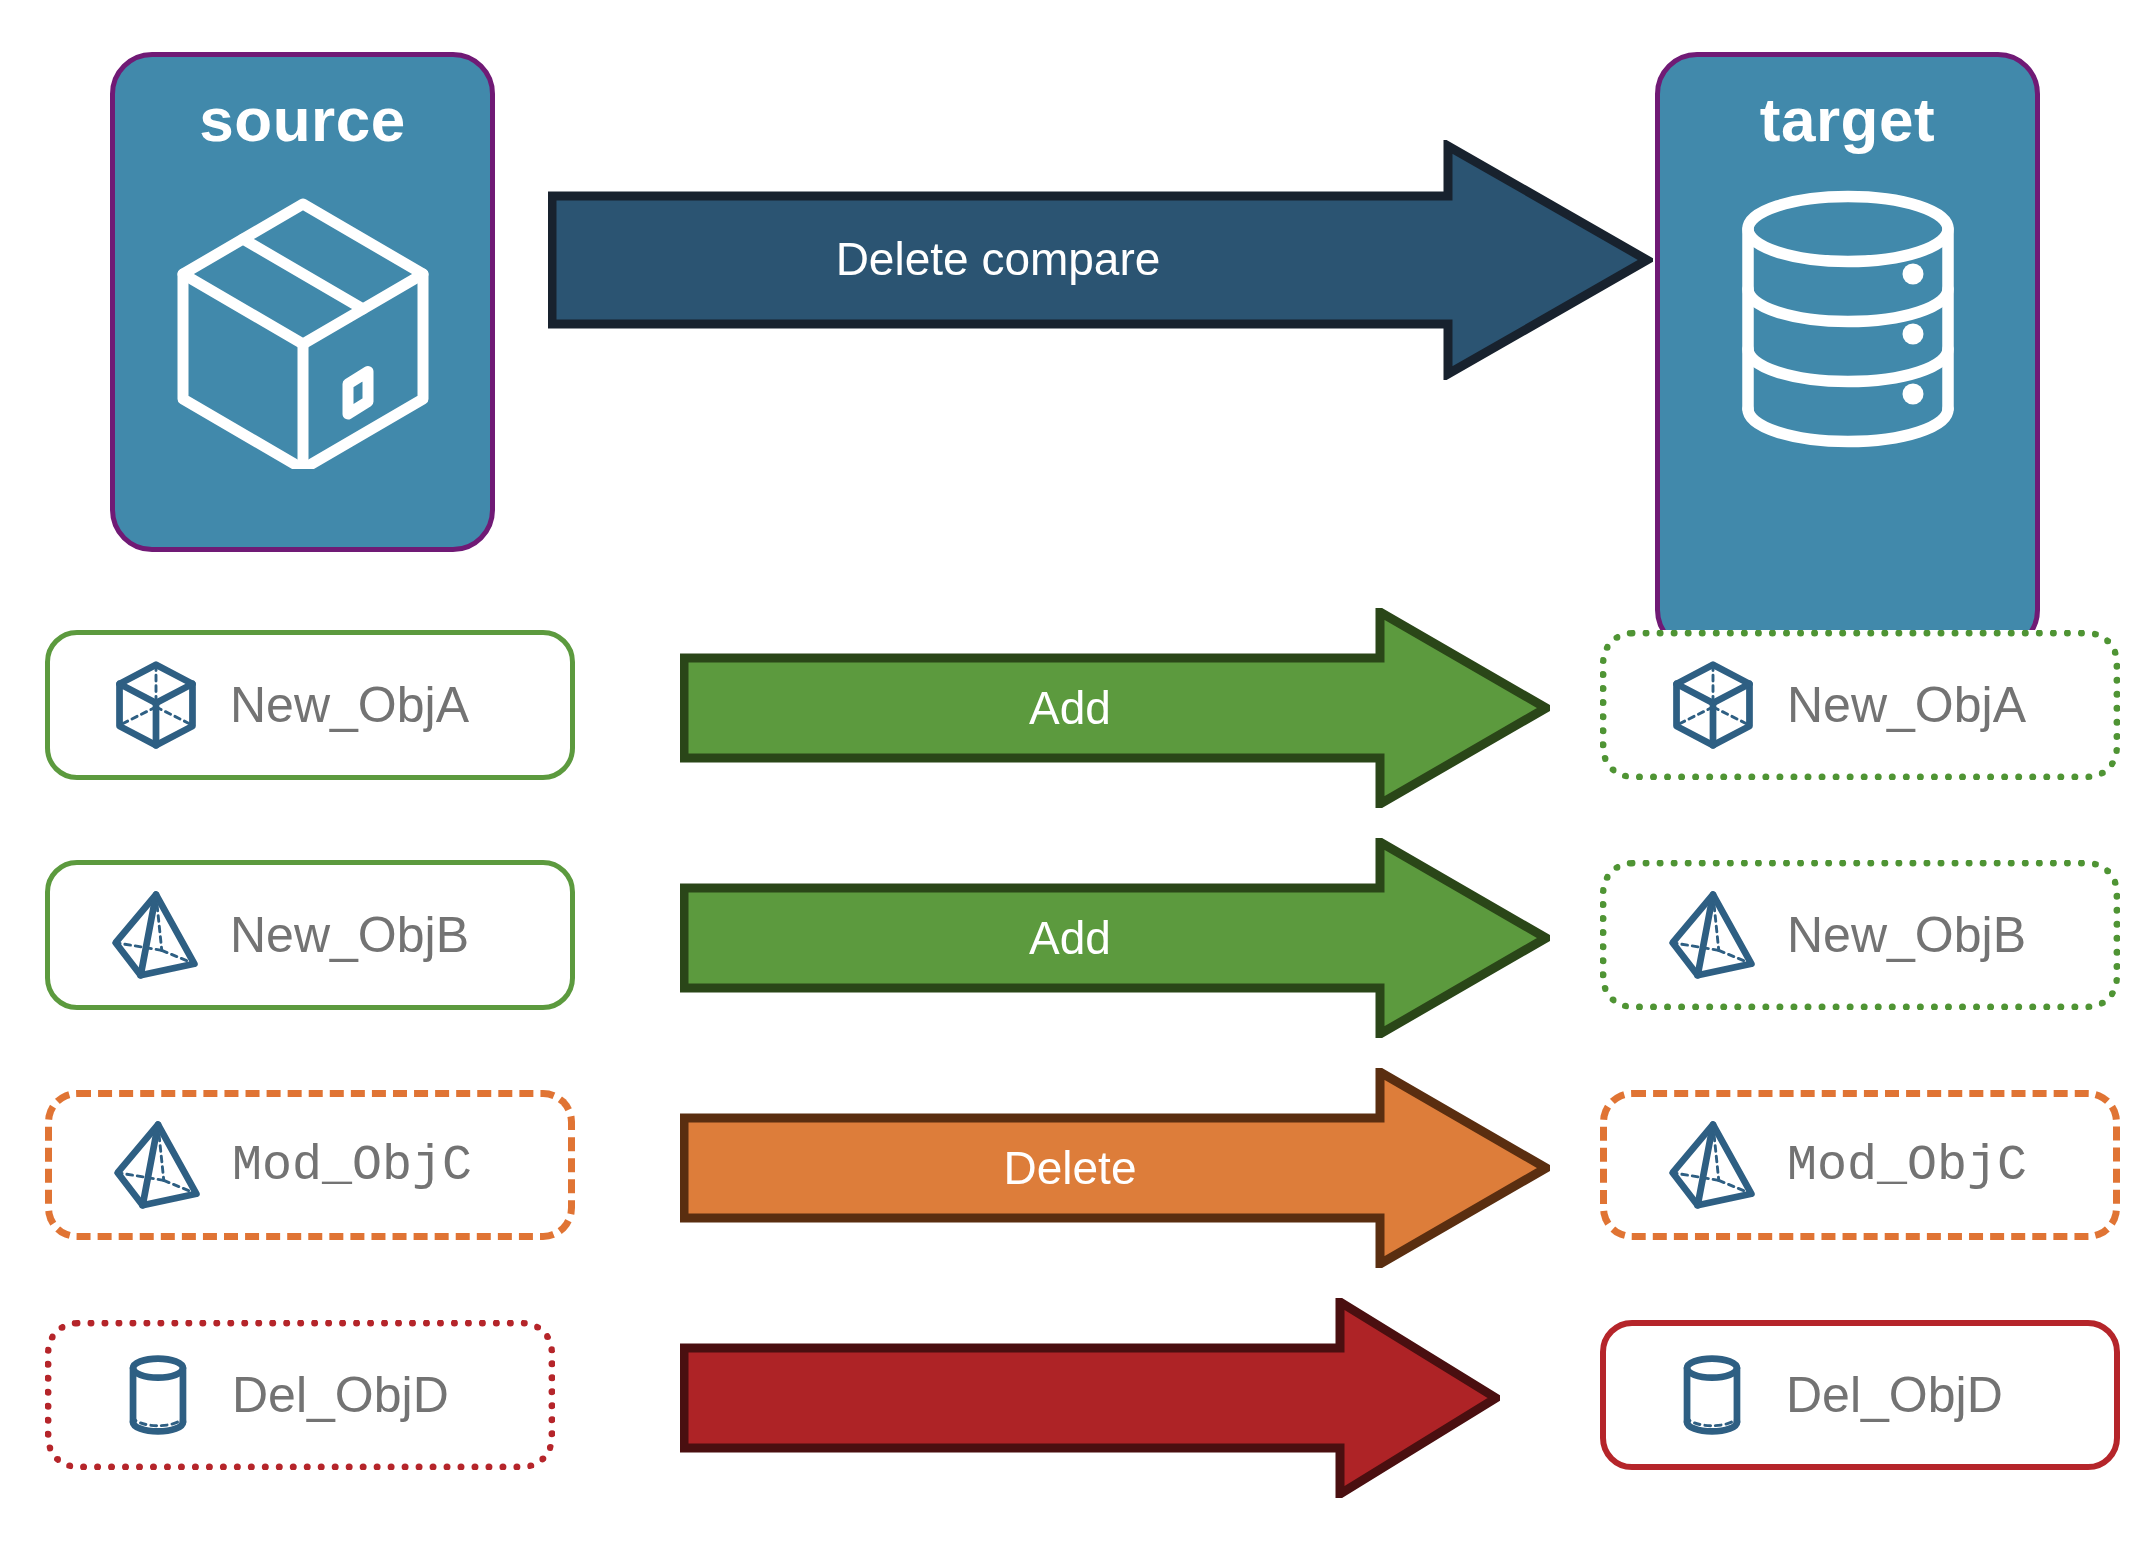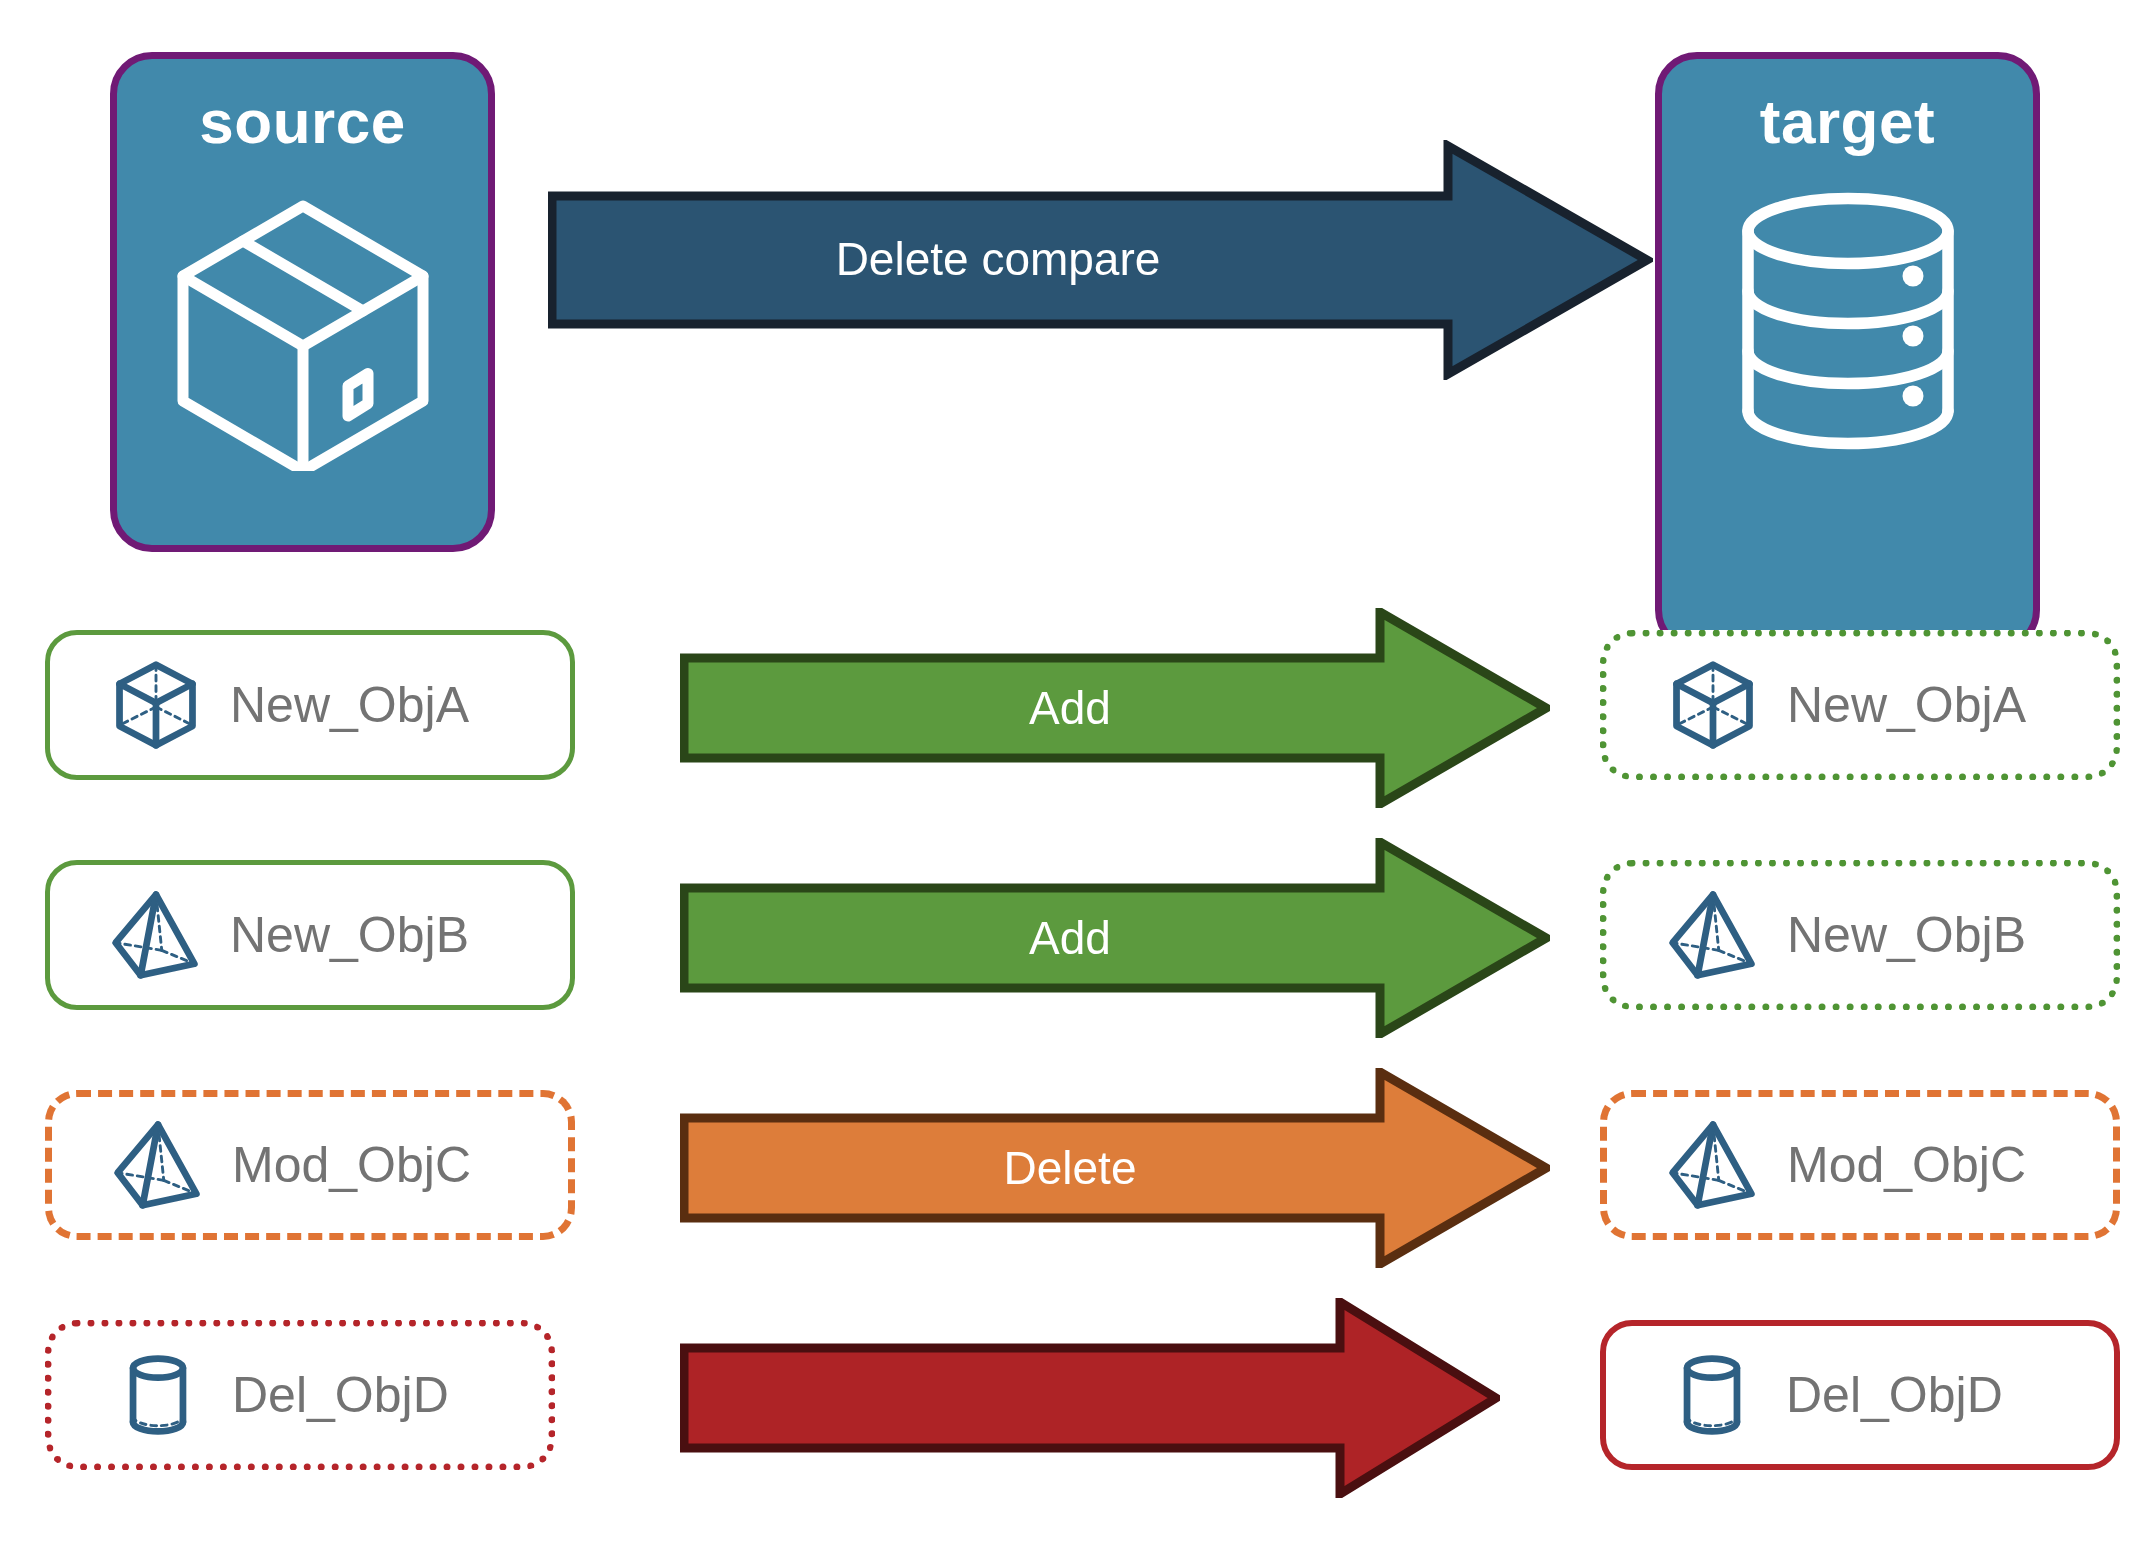--- a/index.html
+++ b/index.html
@@ -15,21 +15,21 @@
     width: 2150px;
     height: 1550px;
     background: #ffffff;
     overflow: hidden;
   }
 
   
   .endpoint {
     position: absolute;
     background: #4189ab;
-    border: 7px solid #701a75;
+    border: 5px solid #701a75;
     border-radius: 42px;
     box-sizing: border-box;
     display: flex;
     flex-direction: column;
     align-items: center;
   }
   .endpoint-title {
     color: #ffffff;
     font-size: 62px;
     font-weight: bold;
@@ -66,21 +66,21 @@
     background: #ffffff;
     border-radius: 32px;
     display: flex;
     align-items: center;
     height: 150px;
   }
   .obj-box.left  { left: 45px;  width: 530px; }
   .obj-box.right { left: 1600px; width: 520px; }
 
   .bs-solid  { border-style: solid; }
-  .bs-dashed { border-style: dashed; }
+  .bs-dashed { border-style: dashed; font-family: Liberation Mono, monospace; }
   .bs-dotted { border-style: dotted; }
 
   .obj-icon {
     width: 96px;
     height: 96px;
     margin-left: 58px;
     flex: 0 0 auto;
   }
   .obj-label {
     font-size: 50px;

